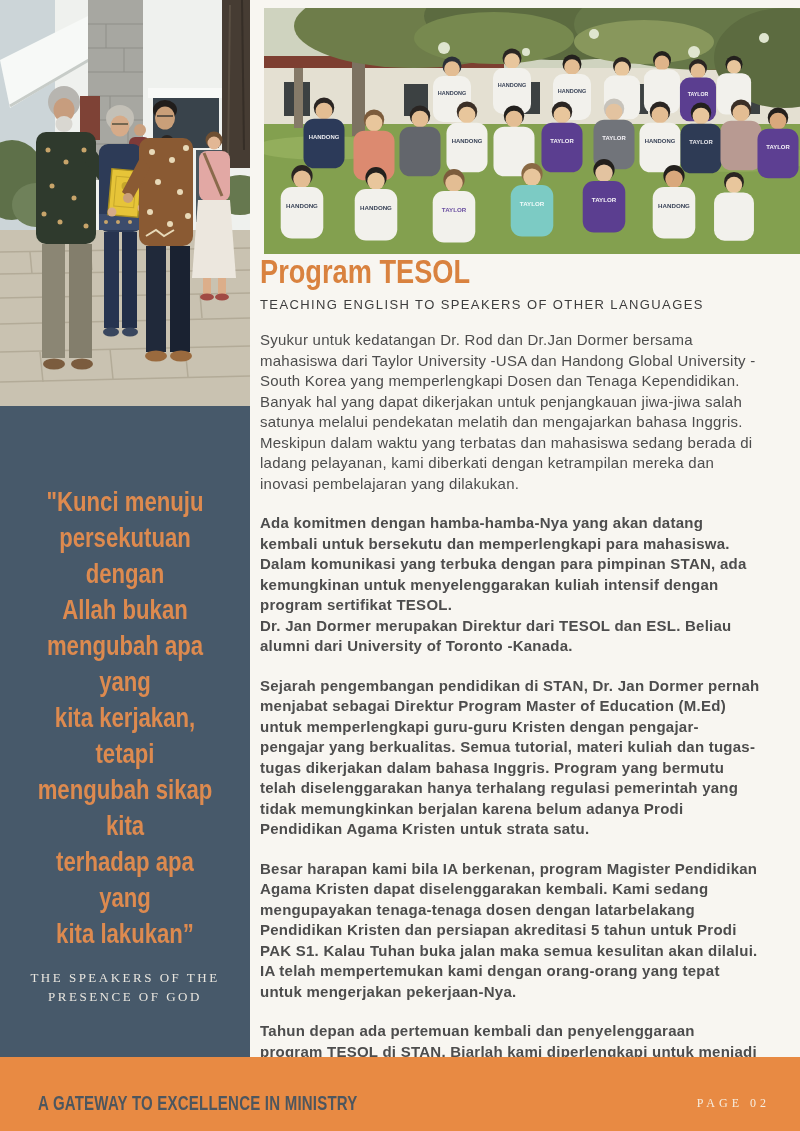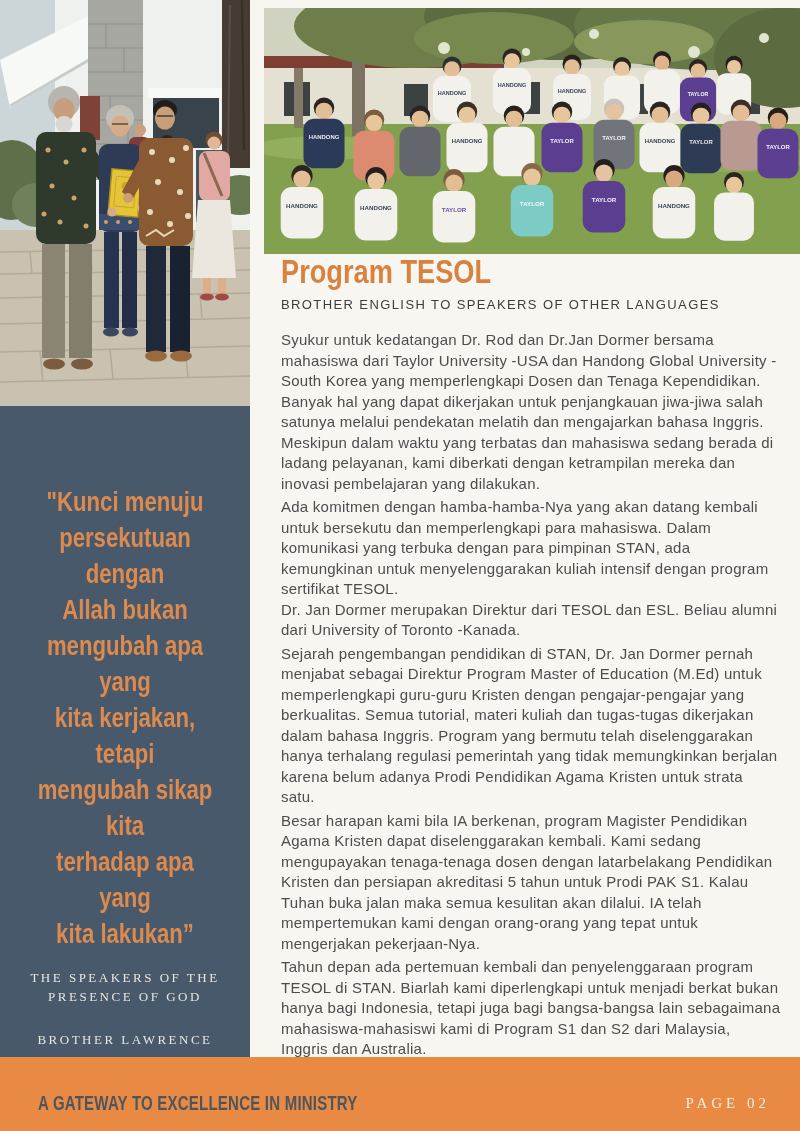--- a/index.html
+++ b/index.html
@@ -26,47 +26,47 @@
   .quote-source{
     margin-top:16px;font-family:"Liberation Serif",serif;
     color:#e9e6df;font-size:13px;line-height:19px;letter-spacing:2.5px;
     white-space:pre-line;
   }
   .quote-author{
     margin-top:26px;font-family:"Liberation Serif",serif;
     color:#e9e6df;font-size:13px;letter-spacing:2.5px;
   }
   
-  .content{position:absolute;left:281px;top:252px;width:500px;}
+  .content{position:absolute;left:260px;top:252px;width:500px;}
   .title{
     margin:0;color:#d9823f;font-size:34px;line-height:38px;font-weight:700;
   }
   .title span{display:inline-block;transform:scaleX(0.8);transform-origin:0 50%;}
   .subtitle{
     margin-top:7px;color:#3d3d3d;font-size:13px;letter-spacing:1.4px;
   }
   .body-text{margin-top:18px;}
   .body-text p{
     margin:0;color:#4d4d4d;font-size:15px;line-height:20.5px;
     letter-spacing:0.25px;white-space:pre-line;
   }
-  .body-text p + p{margin-top:3px;}
+  .body-text p + p{margin-top:19px;font-weight:bold;}
   
   .footer{
     position:absolute;left:0;top:1057px;width:800px;height:92px;
     background:#e88a43;display:flex;align-items:center;
     justify-content:space-between;box-sizing:border-box;
     padding:0 30px 0 38px;
   }
   .footer-tagline{
     color:#4d565e;font-size:20px;font-weight:700;letter-spacing:0.3px;
     transform:scaleX(0.75);transform-origin:0 50%;white-space:nowrap;
   }
   .footer-page{
-    font-family:"Liberation Serif",serif;color:#f6eee1;font-size:15px;
+    font-family:"Liberation Serif",serif;color:#f6eee1;font-size:12px;
     letter-spacing:4px;white-space:nowrap;
   }
 </style>
 </head>
 <body>
 
 <div class="page">
 
   <div class="photo-left">
     <svg viewBox="0 0 250 406" preserveAspectRatio="none">
@@ -217,21 +217,20 @@
     <div class="quote">"Kunci menuju
 persekutuan dengan
 Allah bukan
 mengubah apa yang
 kita kerjakan, tetapi
 mengubah sikap kita
 terhadap apa yang
 kita lakukan”</div>
     <div class="quote-source">THE SPEAKERS OF THE
 PRESENCE OF GOD</div>
-    <div class="quote-author">BROTHER LAWRENCE</div>
   </aside>
 
   <div class="photo-right">
     <svg viewBox="0 0 536 246" preserveAspectRatio="none">
       <rect width="536" height="246" fill="#cfd3bf"></rect>
       <rect x="0" y="48" width="240" height="12" fill="#7d3f31"></rect>
       <rect x="0" y="60" width="536" height="62" fill="#e4e0d2"></rect>
       <rect x="430" y="52" width="106" height="10" fill="#8a4b3a"></rect>
       <g fill="#3c4142">
         <rect x="20" y="74" width="26" height="34"></rect>
@@ -400,21 +399,21 @@
             <circle cx="470" cy="173.9" r="9.975" fill="#2a2522"></circle>
             <circle cx="470" cy="177.05" r="8.19" fill="#e8c69c"></circle>
             <rect x="450.05" y="184.4" width="39.9" height="48.300000000000004" rx="10.5" fill="#f2f1ec"></rect>
           </g>
         </g>
     </svg>
   </div>
 
   <main class="content">
     <h1 class="title"><span>Program TESOL</span></h1>
-    <div class="subtitle">BROTHER ENGLISH TO SPEAKERS OF OTHER LANGUAGES</div>
+    <div class="subtitle">TEACHING ENGLISH TO SPEAKERS OF OTHER LANGUAGES</div>
     <div class="body-text">
       <p>Syukur untuk kedatangan Dr. Rod dan  Dr.Jan Dormer bersama mahasiswa dari Taylor University -USA dan Handong Global University -South Korea yang memperlengkapi Dosen dan Tenaga Kependidikan. Banyak hal yang dapat dikerjakan untuk penjangkauan jiwa-jiwa salah satunya melalui pendekatan melatih dan mengajarkan bahasa Inggris. Meskipun dalam waktu yang terbatas dan mahasiswa sedang berada di ladang pelayanan, kami diberkati dengan ketrampilan mereka dan inovasi pembelajaran yang dilakukan.</p>
       <p>Ada komitmen dengan hamba-hamba-Nya yang akan datang kembali untuk bersekutu dan memperlengkapi para mahasiswa. Dalam komunikasi yang terbuka dengan para pimpinan STAN, ada kemungkinan untuk menyelenggarakan kuliah intensif dengan program sertifikat TESOL.
 Dr. Jan Dormer merupakan Direktur dari TESOL dan ESL. Beliau alumni dari University of Toronto -Kanada.</p>
       <p>Sejarah pengembangan pendidikan di STAN, Dr. Jan Dormer pernah menjabat sebagai Direktur Program Master of Education (M.Ed) untuk memperlengkapi guru-guru Kristen dengan pengajar-pengajar yang berkualitas. Semua tutorial, materi kuliah dan tugas-tugas dikerjakan dalam bahasa Inggris. Program yang bermutu telah diselenggarakan hanya terhalang regulasi pemerintah yang tidak memungkinkan berjalan karena belum adanya Prodi Pendidikan Agama Kristen untuk strata satu.</p>
       <p>Besar harapan kami bila IA berkenan, program Magister Pendidikan Agama Kristen dapat diselenggarakan kembali. Kami sedang mengupayakan tenaga-tenaga dosen dengan latarbelakang Pendidikan Kristen dan persiapan akreditasi 5 tahun untuk Prodi PAK S1. Kalau Tuhan buka jalan maka semua kesulitan akan dilalui. IA telah mempertemukan kami dengan orang-orang yang tepat untuk mengerjakan pekerjaan-Nya.</p>
       <p>Tahun depan ada pertemuan kembali dan penyelenggaraan program TESOL di STAN. Biarlah kami diperlengkapi untuk menjadi berkat bukan hanya bagi Indonesia, tetapi juga bagi bangsa-bangsa lain sebagaimana mahasiswa-mahasiswi kami di Program S1 dan S2 dari Malaysia, Inggris dan Australia.</p>
     </div>
   </main>
 

